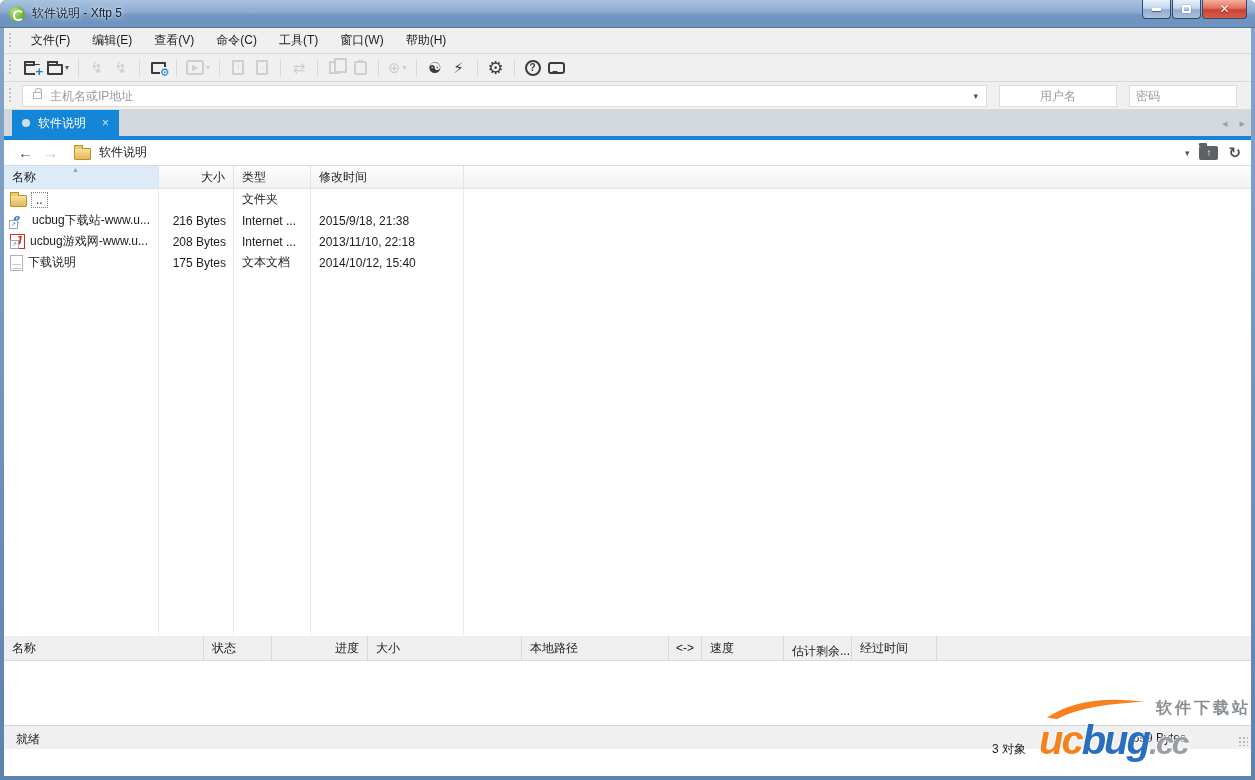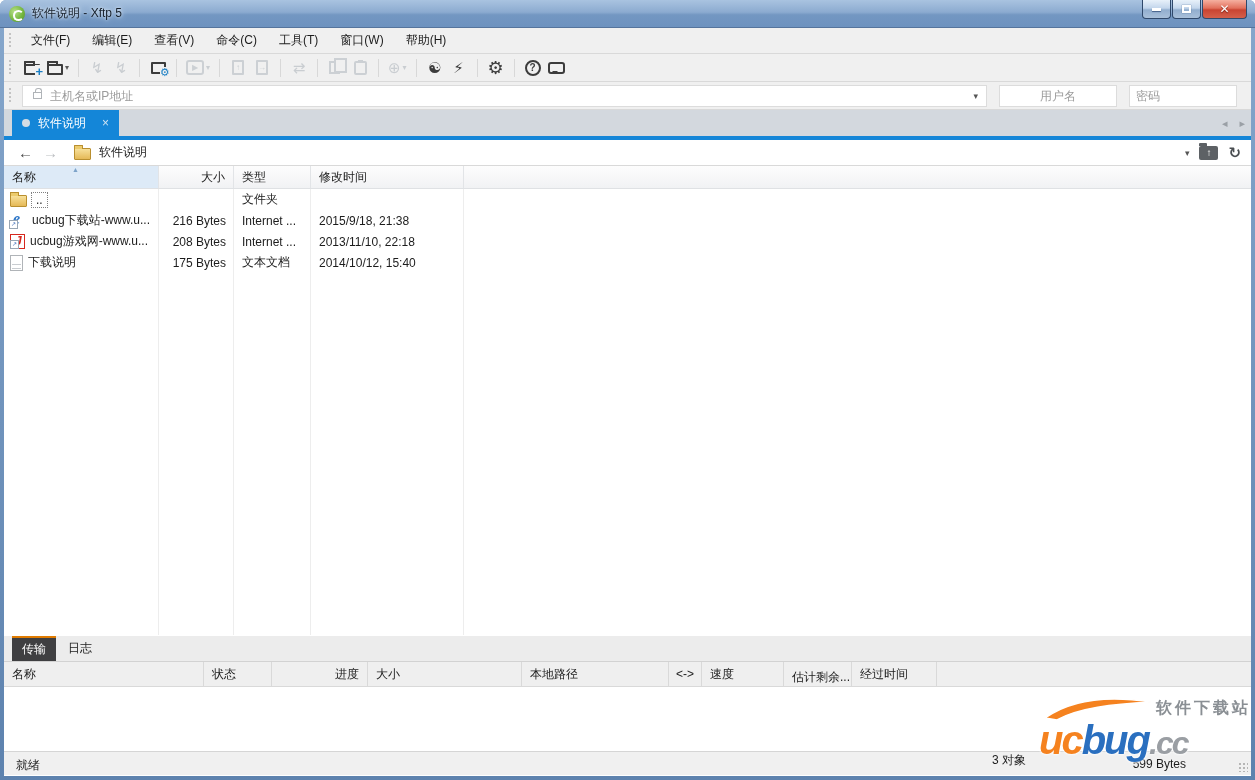--- a/index.html
+++ b/index.html
@@ -120,21 +120,21 @@
   .ttab.plain { margin-left:2px; }
   .theader { display:flex; height:25px; background:#efefef; border-bottom:1px solid #d9d9d9; font-size:12px; color:#1c1c1c; }
   .th-cell { display:flex; align-items:center; padding:0 8px; border-right:1px solid #d9d9d9; overflow:hidden; white-space:nowrap; }
   .tc0{width:200px;} .tc1{width:68px;} .tc2{width:96px;justify-content:flex-end;} .tc3{width:154px;}
   .tc4{width:147px;} .tc5{width:33px;justify-content:center;padding:0 2px;} .tc6{width:167px;}
   .tc7{width:82px;} .tc8{width:68px;align-items:flex-end;} .tc9{width:85px;} .tcf{flex:1;border-right:none;}
   .transbody { height:64px; background:#fff; }
   
   .statusbar { position:relative; height:24px; background:#f0f0f0; border-top:1px solid #d5d5d5; font-size:12px; color:#1c1c1c; }
   .st-left { position:absolute; left:12px; top:5px; }
-  .st-obj { position:absolute; right:225px; top:0; }
+  .st-obj { position:absolute; right:225px; top:15px; }
   .st-size { position:absolute; right:65px; top:5px; }
   .st-grip { position:absolute; right:3px; bottom:3px; width:10px; height:10px;
              background-image:radial-gradient(#b5b5b5 1px, transparent 1.2px); background-size:4px 4px; }
   
   .watermark { position:absolute; right:0; bottom:20px; width:218px; height:64px; z-index:50; pointer-events:none; }
   .wm-tag { position:absolute; right:4px; top:2px; font-size:16px; font-weight:bold; color:#8a8f94; letter-spacing:3px;
             text-shadow:0 0 2px #fff; }
   .wm-swoosh { position:absolute; left:6px; top:0px; }
   .wm-text { position:absolute; left:2px; bottom:0; font-size:40px; line-height:1; font-weight:bold; font-style:italic;
              letter-spacing:-2px; text-shadow:0 0 3px #fff,0 0 3px #fff; }
@@ -360,28 +360,20 @@
                 <span class="fname">下载说明</span>
               </div>
               <div class="fcell c-size">175 Bytes</div>
               <div class="fcell c-type">文本文档</div>
               <div class="fcell c-mod">2014/10/12, 15:40</div>
             </div>
           </div>
       </div>
     </div>
 
-    <div class="transtabs">
-      <div class="ttab active">
-          <span>传输</span>
-        </div>
-      <div class="ttab plain">
-          <span>日志</span>
-        </div>
-    </div>
     <div class="theader">
       <div class="th-cell tc0">
           <span>名称</span>
         </div>
       <div class="th-cell tc1">
           <span>状态</span>
         </div>
       <div class="th-cell tc2">
           <span>进度</span>
         </div>

